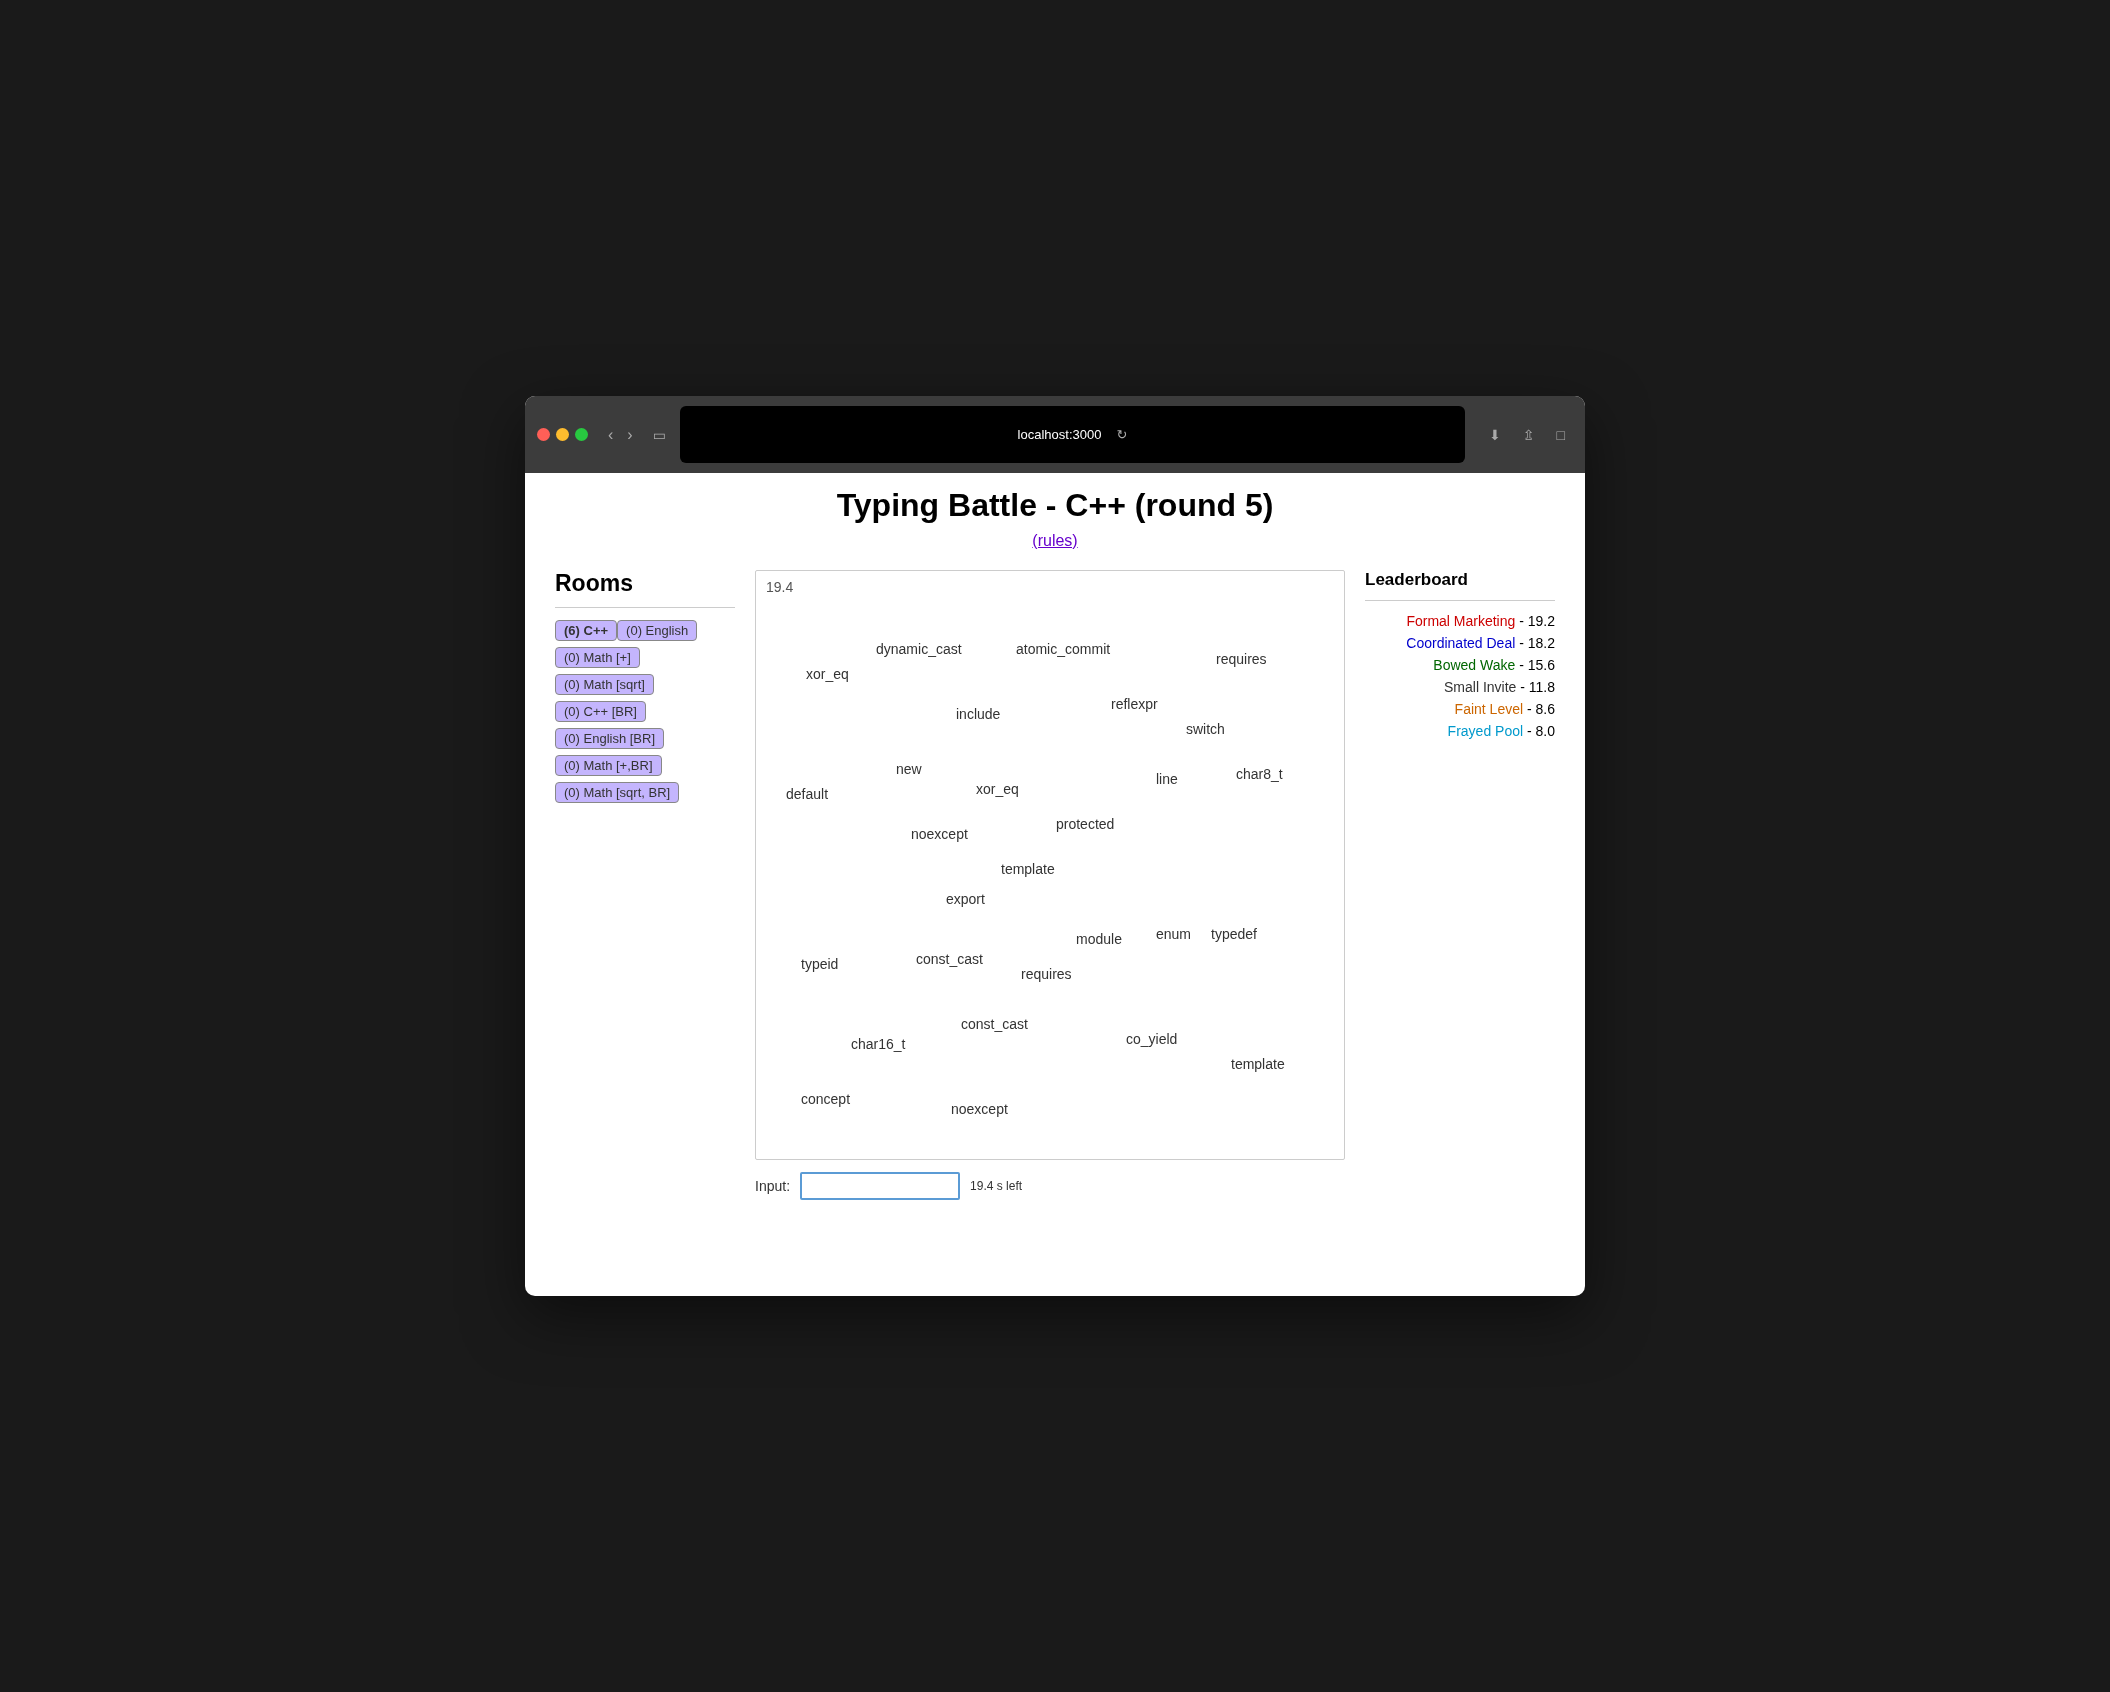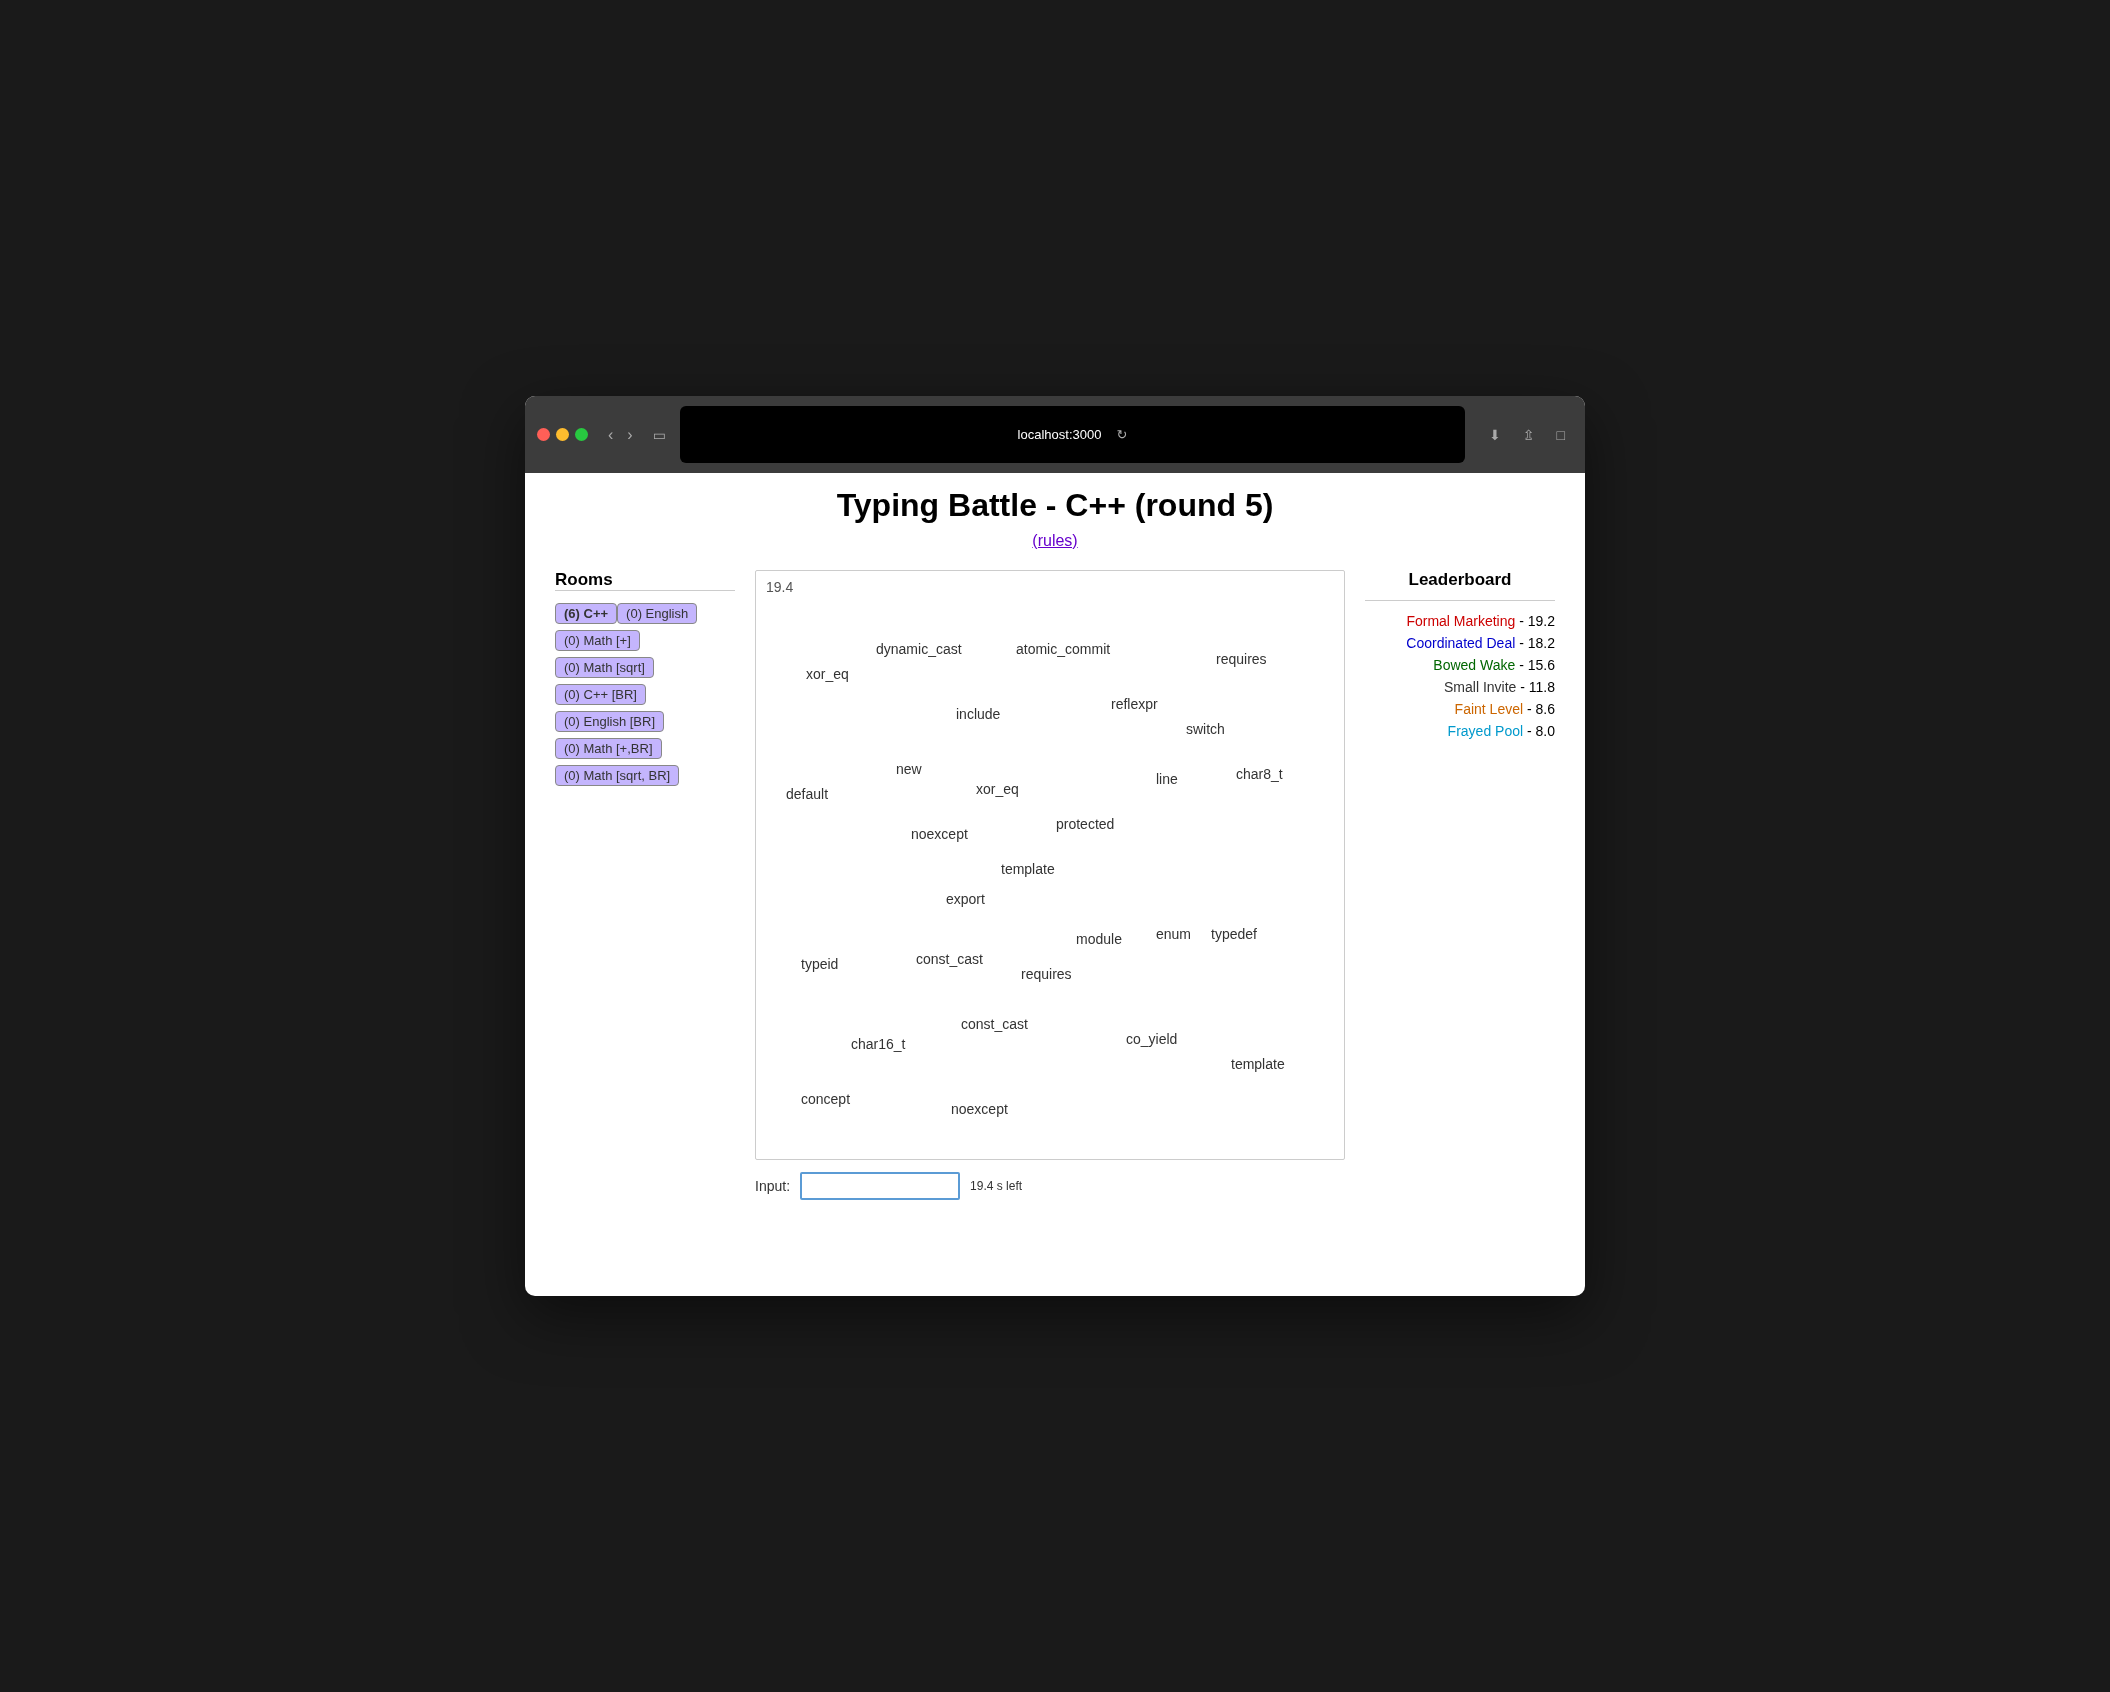--- a/index.html
+++ b/index.html
@@ -109,23 +109,24 @@
     .main-layout {
       display: flex;
       padding: 10px 30px 30px;
       gap: 20px;
     }
     .sidebar {
       width: 180px;
       flex-shrink: 0;
     }
     .sidebar-title {
-      font-size: 17px;
+      font-size: 23px;
       font-weight: bold;
       color: #000;
+      margin-bottom: 10px;
     }
     .sidebar-divider {
       border: none;
       border-top: 1px solid #ccc;
       margin-bottom: 12px;
     }
     .room-item {
       display: inline-block;
       border: 1px solid #888;
       border-radius: 4px;
@@ -187,21 +188,21 @@
       color: #333;
     }
     .leaderboard {
       width: 190px;
       flex-shrink: 0;
     }
     .leaderboard-title {
       font-size: 17px;
       font-weight: bold;
       color: #000;
-      text-align: center;
+      text-align: left;
       margin-bottom: 10px;
     }
     .leaderboard-divider {
       border: none;
       border-top: 1px solid #ccc;
       margin-bottom: 12px;
     }
     .leaderboard-entry {
       text-align: right;
       font-size: 14px;

